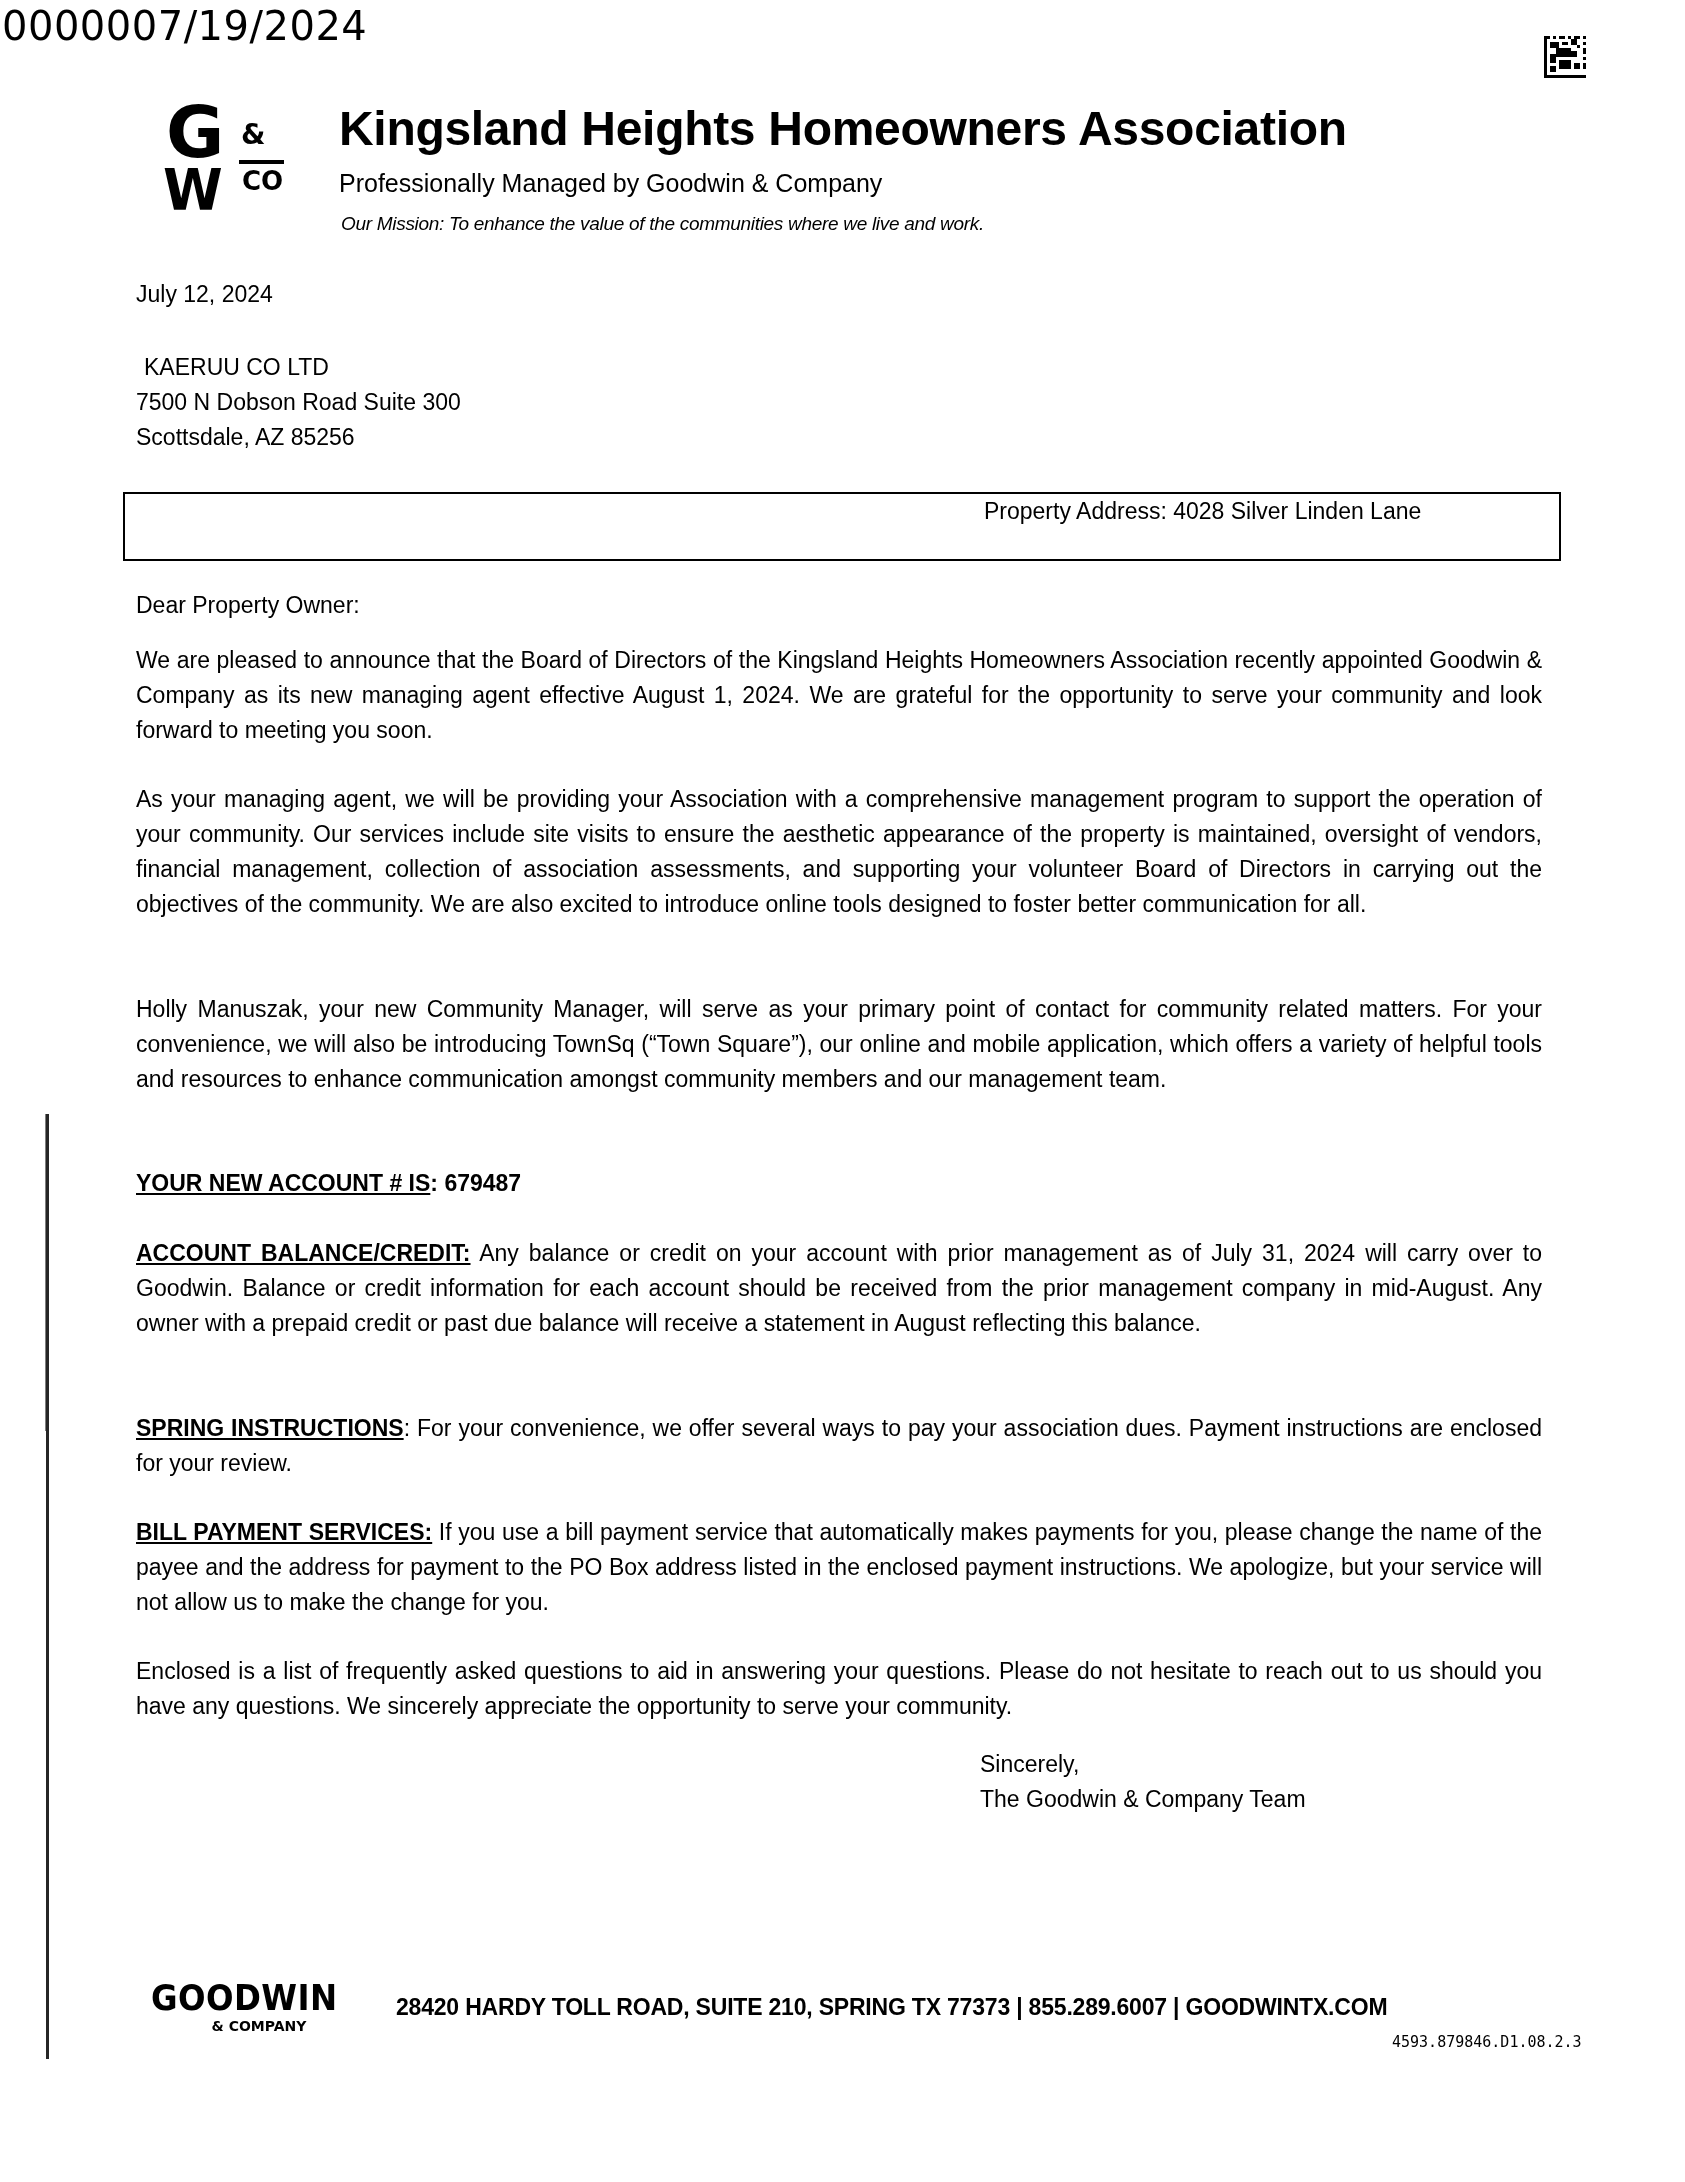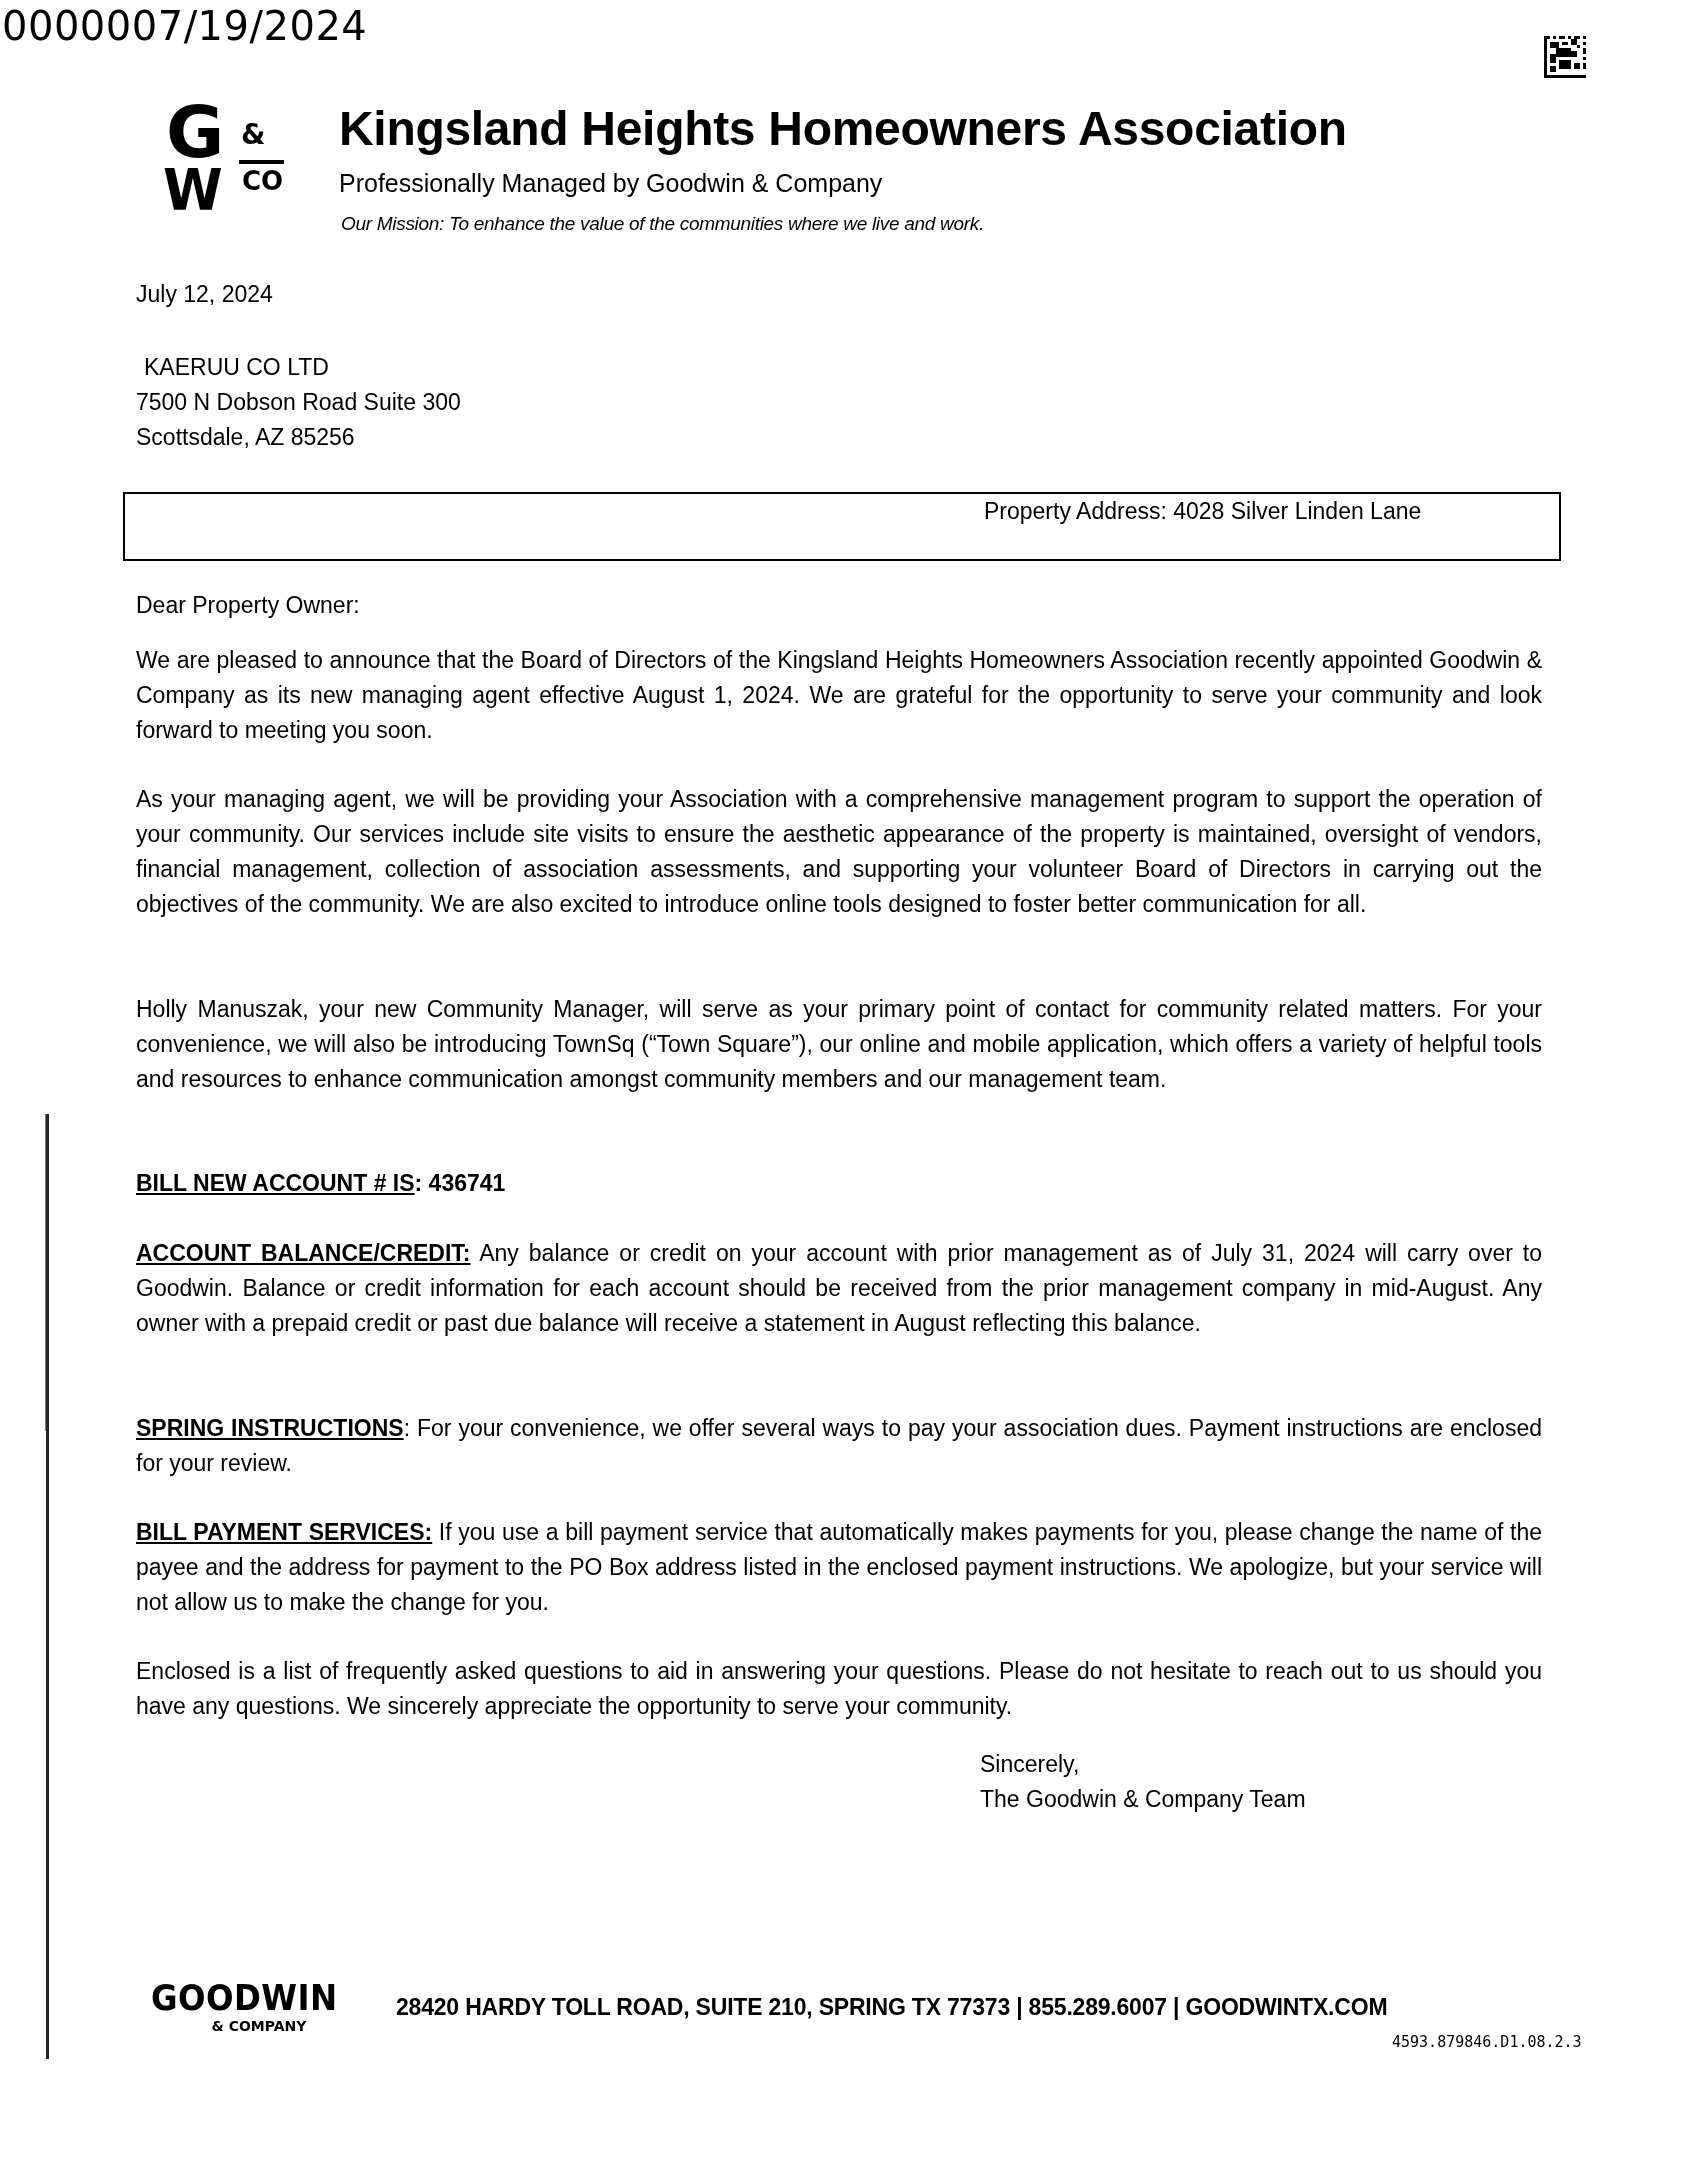--- a/index.html
+++ b/index.html
@@ -123,21 +123,21 @@
   </div>
 </div>
 
 <div class="abs body-text salutation">Dear Property Owner:</div>
 
 <p class="para body-text p1" style="margin:0">We are pleased to announce that the Board of Directors of the Kingsland Heights Homeowners Association recently appointed Goodwin &amp; Company as its new managing agent effective August 1, 2024.  We are grateful for the opportunity to serve your community and look forward to meeting you soon.</p>
 <p class="para body-text p2" style="margin:0">As your managing agent, we will be providing your Association with a comprehensive management program to support the operation of your community. Our services include site visits to ensure the aesthetic appearance of the property is maintained, oversight of vendors, financial management, collection of association assessments, and supporting your volunteer Board of Directors in carrying out the objectives of the community. We are also excited to introduce online tools designed to foster better communication for all.</p>
 <p class="para body-text p3" style="margin:0">Holly Manuszak, your new Community Manager, will serve as your primary point of contact for community related matters. For your convenience, we will also be introducing TownSq (“Town Square”), our online and mobile application, which offers a variety of helpful tools and resources to enhance communication amongst community members and our management team.</p>
 
 <div class="abs body-text acct-heading">
-  <span class="u">BILL NEW ACCOUNT # IS</span><span>: 436741</span>
+  <span class="u">YOUR NEW ACCOUNT # IS</span><span>: 679487</span>
 </div>
 
 <p class="para body-text p4" style="margin:0"><span class="lead">ACCOUNT BALANCE/CREDIT:</span><span>  Any balance or credit on your account with prior management as of July 31, 2024 will carry over to Goodwin.  Balance or credit information for each account should be received from the prior management company in mid-August.  Any owner with a prepaid credit or past due balance will receive a statement in August reflecting this balance.</span></p>
 
 <p class="para body-text p5" style="margin:0"><span class="lead">SPRING INSTRUCTIONS</span><span>: For your convenience, we offer several ways to pay your association dues. Payment instructions are enclosed for your review.</span></p>
 
 <p class="para body-text p6" style="margin:0"><span class="lead">BILL PAYMENT SERVICES:</span><span>  If you use a bill payment service that automatically makes payments for you, please change the name of the payee and the address for payment to the PO Box address listed in the enclosed payment instructions.  We apologize, but your service will not allow us to make the change for you.</span></p>
 
 <p class="para body-text p7" style="margin:0">Enclosed is a list of frequently asked questions to aid in answering your questions. Please do not hesitate to reach out to us should you have any questions. We sincerely appreciate the opportunity to serve your community.</p>
 

